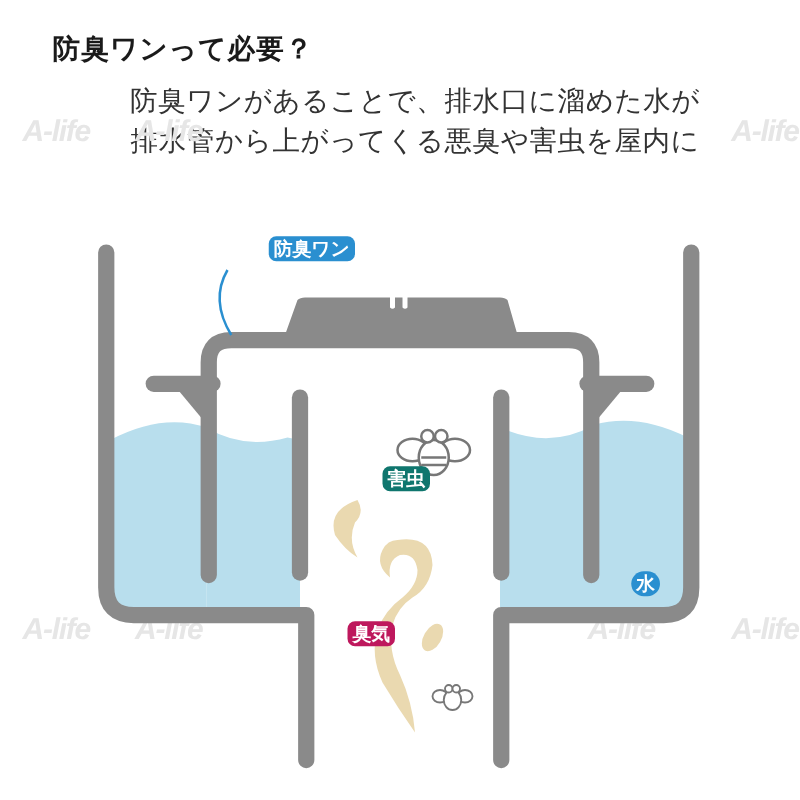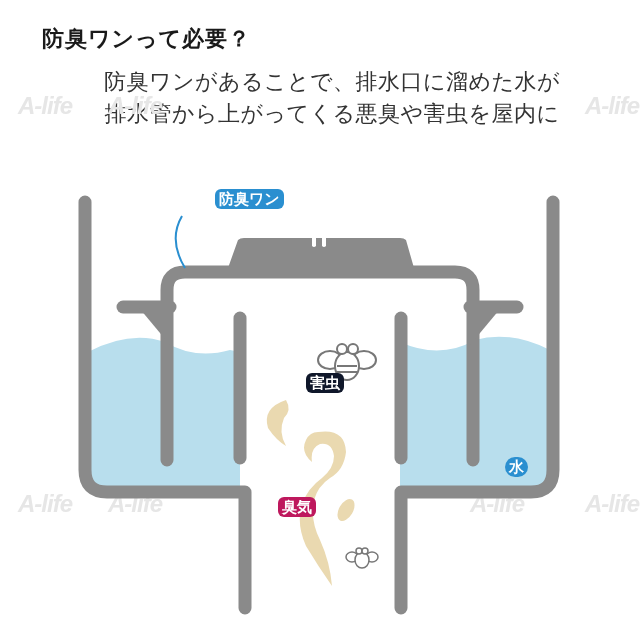--- a/index.html
+++ b/index.html
@@ -71,15 +71,15 @@
   <g fill="#fff" stroke="#777" stroke-width="1.5">
     <ellipse cx="352" cy="557" rx="6" ry="5"></ellipse>
     <ellipse cx="372" cy="557" rx="6" ry="5"></ellipse>
     <ellipse cx="362" cy="560" rx="7" ry="8"></ellipse>
     <circle cx="359" cy="551" r="3"></circle>
     <circle cx="365" cy="551" r="3"></circle>
   </g>
 </svg>
 
 <div class="lbl" style="left:186px;top:189px;background:#2a8fd0;margin-left:29px;">防臭ワン</div>
-<div class="lbl" style="left:306px;top:373px;background:#0f172a;">害虫</div>
+<div class="lbl" style="left:306px;top:373px;background:#0f766e;">害虫</div>
 <div class="lbl" style="left:278px;top:497px;background:#be185d;">臭気</div>
 <div class="lbl" style="left:505px;top:457px;background:#2a8fd0;border-radius:10px;">水</div>
 
 </body></html>

